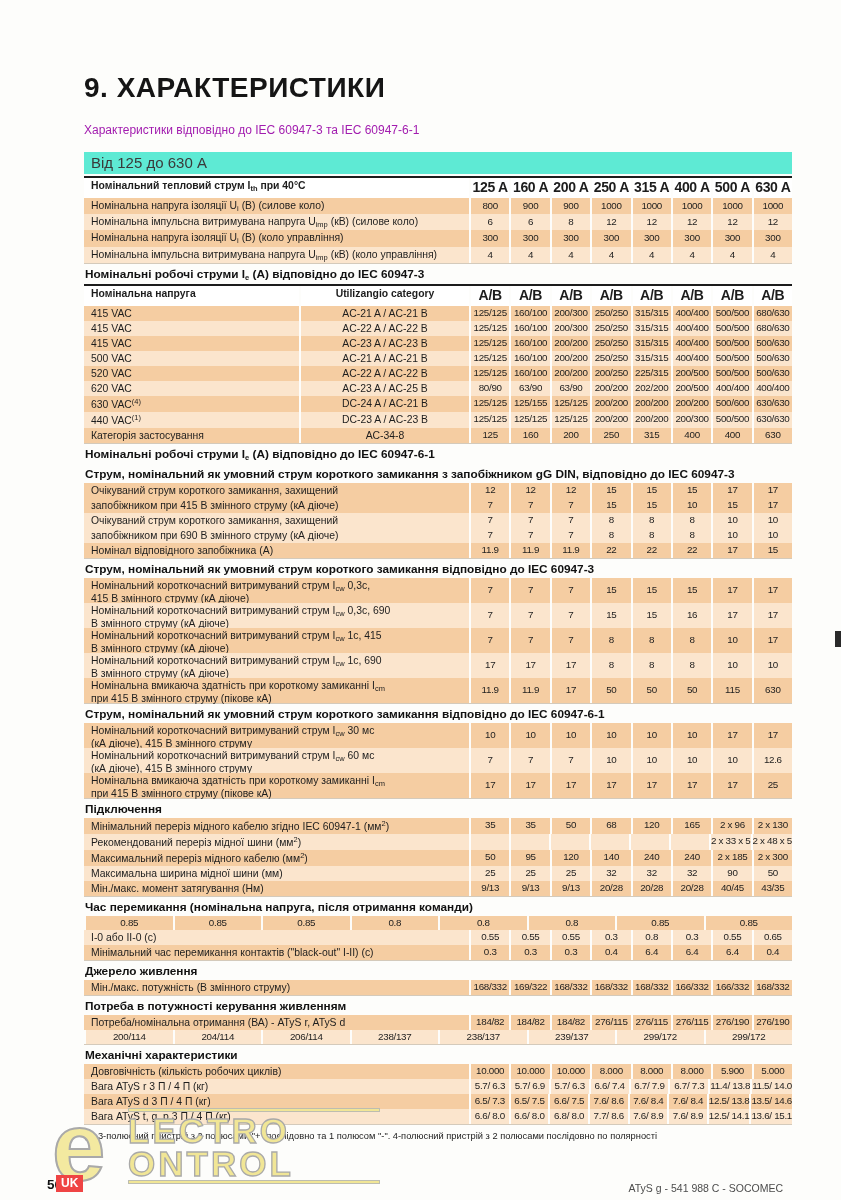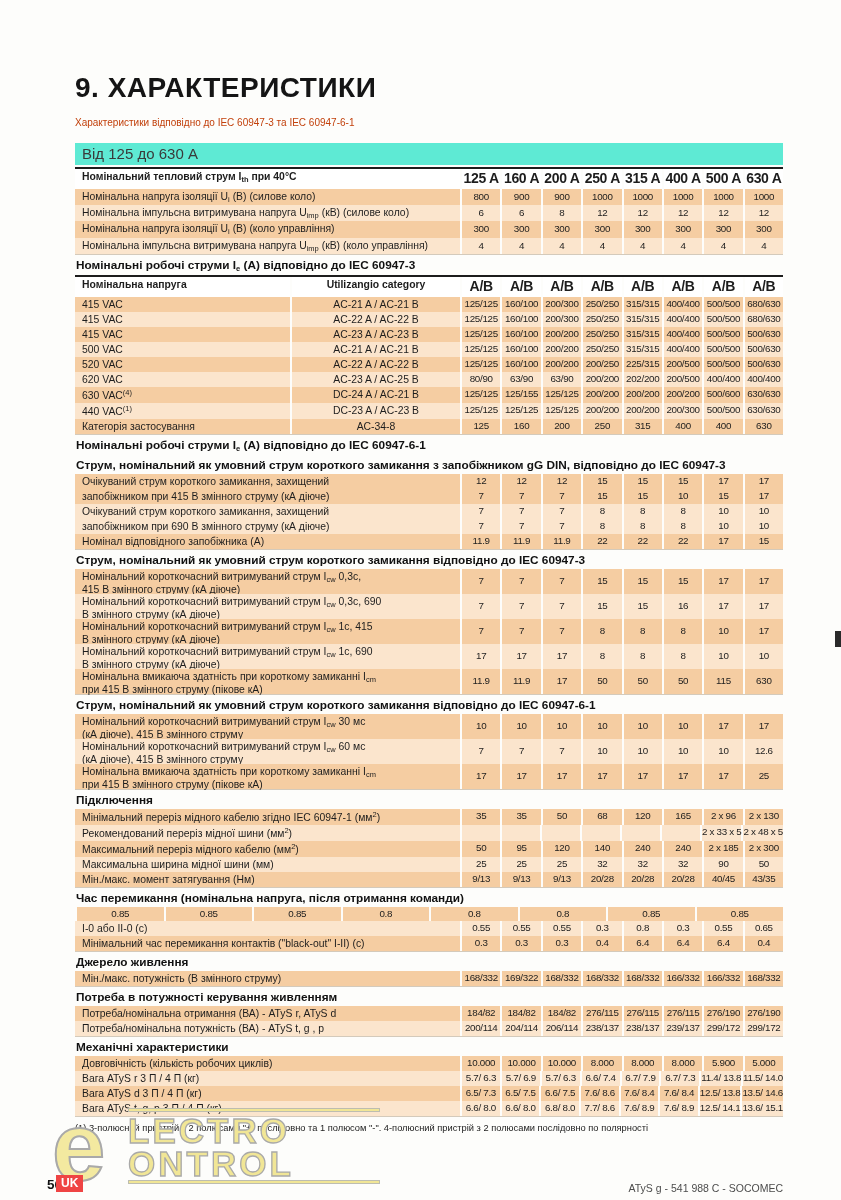--- a/index.html
+++ b/index.html
@@ -1,24 +1,24 @@
 <!DOCTYPE html>
 <html><head>
 <meta charset="utf-8">
 <style>
   html,body{margin:0;padding:0;background:#e9e9e7;}
   .page{position:relative;width:841px;height:1200px;background:#fdfdfb;overflow:hidden;
         font-family:"Liberation Sans",sans-serif;color:#1d1d1d;}
-  .content{position:absolute;left:75px;top:72px;width:708px;}
+  .content{position:absolute;left:84px;top:72px;width:708px;}
   .title{font-size:28px;font-weight:bold;letter-spacing:0.5px;color:#151515;}
-  .subtitle{font-size:10px;margin-top:13px;color:#c2410c;}
+  .subtitle{font-size:12px;margin-top:19px;color:#a21caf;}
   .banner{margin-top:15px;background:#5eead4;color:#3a3a3a;font-size:15px;padding:2px 7px 3px 7px;}
   .tables{margin-top:2px;}
   .sec{font-weight:bold;font-size:11.8px;padding:3px 0 2px 1px;color:#111;}
-  .trow{display:flex;align-items:stretch;font-size:10.4px;line-height:1.25;}
+  .trow{display:flex;align-items:stretch;font-size:10.4px;line-height:1.25;justify-content:center;}
   .trow.last{border-bottom:1px solid #d4cabb;}
   .lbl{flex:0 0 385px;padding:1px 2px 1px 7px;box-sizing:border-box;}
   .lbl1{flex:0 0 215px;padding:1px 2px 1px 7px;box-sizing:border-box;}
   .lbl2{flex:0 0 168px;margin-left:2px;text-align:center;padding:1px 2px;box-sizing:border-box;}
   .cell{flex:1 1 0;margin-left:2px;display:flex;align-items:center;justify-content:center;
         text-align:center;font-size:9.8px;letter-spacing:-0.3px;white-space:nowrap;padding:1px 0;}
   .d>div{background:#f5cda2;}
   .l>div{background:#fbe5cd;}
   .head{font-weight:bold;border-top:2px solid #1c1c1c;}
   .head>div{background:#fff;}
@@ -480,21 +480,20 @@
           <div class="cell">184/82</div>
           <div class="cell">184/82</div>
           <div class="cell">184/82</div>
           <div class="cell">276/115</div>
           <div class="cell">276/115</div>
           <div class="cell">276/115</div>
           <div class="cell">276/190</div>
           <div class="cell">276/190</div>
         </div>
         <div class="trow l last">
-          <div class="lbl">Потреба/номінальна потужність (ВА) - ATyS t, g , p</div>
           <div class="cell">200/114</div>
           <div class="cell">204/114</div>
           <div class="cell">206/114</div>
           <div class="cell">238/137</div>
           <div class="cell">238/137</div>
           <div class="cell">239/137</div>
           <div class="cell">299/172</div>
           <div class="cell">299/172</div>
         </div>
         <div class="sec">Механічні характеристики</div>

